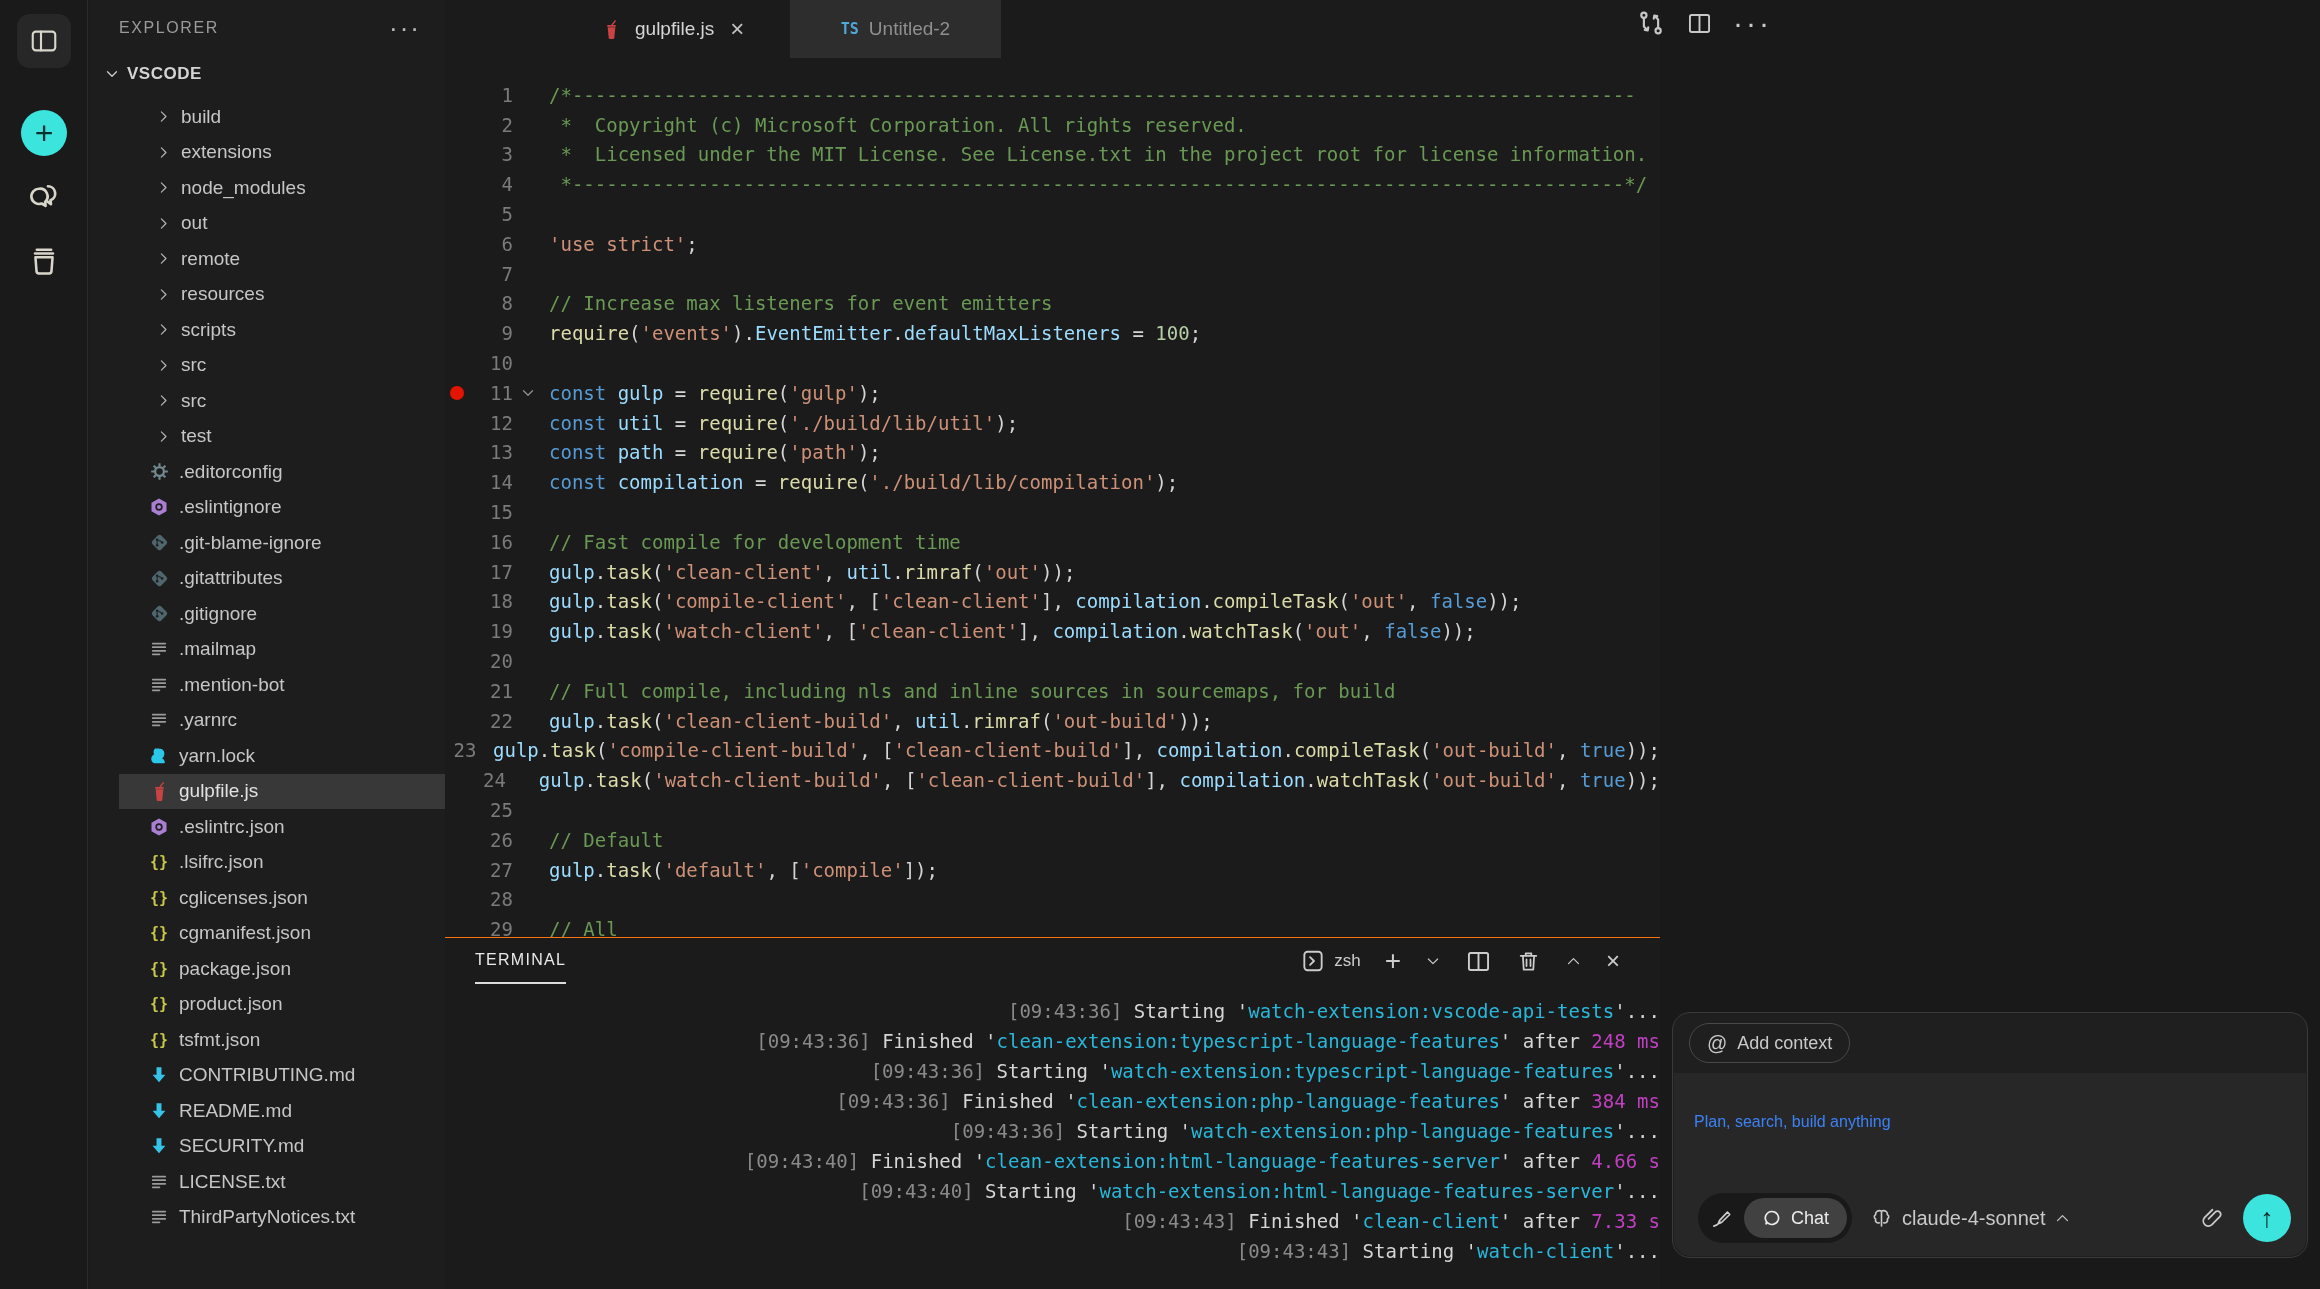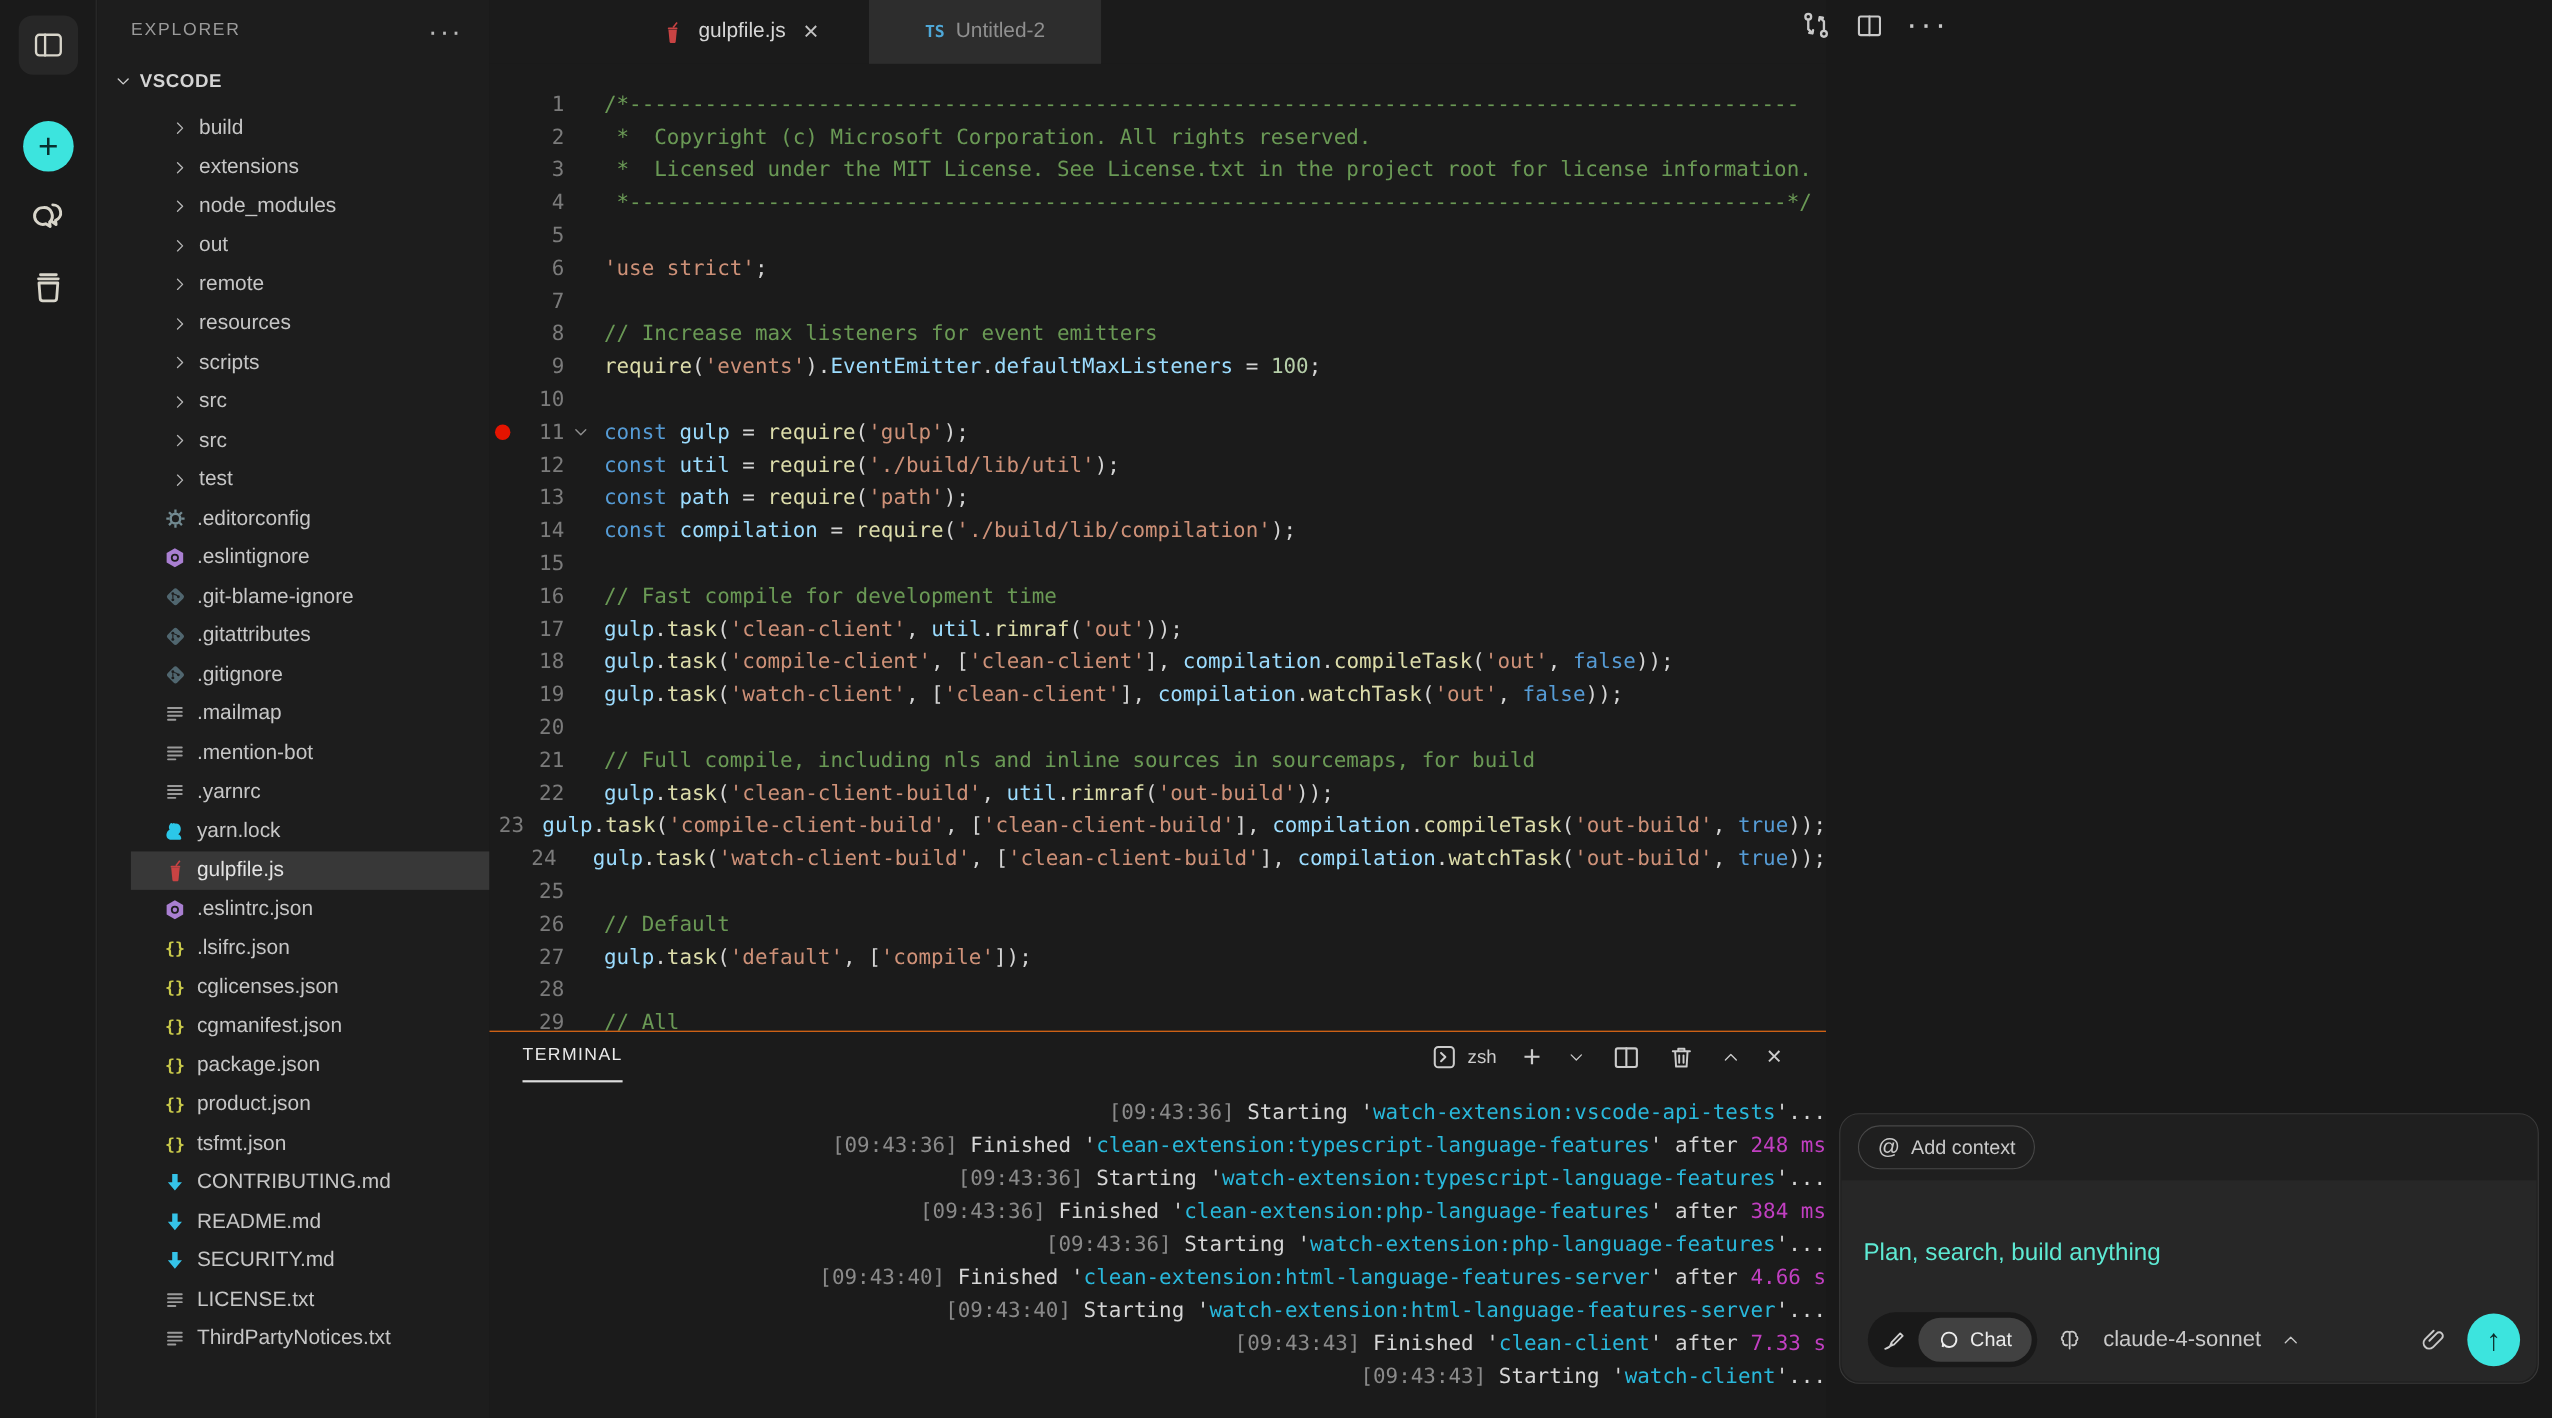--- a/index.html
+++ b/index.html
@@ -90,30 +90,30 @@
   
   .chatbox { position:absolute; left:12px; bottom:31px; width:636px; height:246px;
     background:#1f1f1f; border:1px solid #3a3a3a; border-radius:18px; }
   .chat-top { height:60px; display:flex; align-items:center; padding:0 16px; }
   .ctx-pill { height:40px; border:1px solid #484848; border-radius:21px; display:flex;
     align-items:center; gap:10px; padding:0 17px; color:#c9c9c9; cursor:pointer; }
   .ctx-at { font-size:20px; }
   .ctx-label { font-size:18px; }
   .chat-body { position:absolute; left:1px; right:1px; top:60px; bottom:1px;
     background:#272727; border-radius:0 0 17px 17px; cursor:text; }
-  .chat-placeholder { position:absolute; left:20px; top:52px; font-size:22px; color:#5eead4; }
+  .chat-placeholder { position:absolute; left:20px; top:40px; font-size:16px; color:#3b82f6; }
   .chat-controls { position:absolute; left:24px; right:15px; bottom:13px; display:flex;
     align-items:center; gap:18px; }
   .mode-toggle { height:50px; background:#191919; border-radius:25px; display:flex;
     align-items:center; padding:0 5px 0 0; cursor:pointer; }
   .pen-slot { width:46px; display:flex; justify-content:center; color:#d0d0d0; }
   .chat-pill { height:40px; background:#414141; border-radius:20px; display:flex; align-items:center;
     gap:9px; padding:0 18px; color:#ececec; }
   .chat-pill-label { font-size:18px; }
-  .model-sel { display:flex; align-items:center; gap:19px; color:#c9c9c9; cursor:pointer; }
+  .model-sel { display:flex; align-items:center; gap:9px; color:#c9c9c9; cursor:pointer; }
   .model-label { font-size:20px; }
   .spacer { flex:1; }
   .clip-btn { color:#c9c9c9; cursor:pointer; }
   .send-btn { width:48px; height:48px; border-radius:50%; display:flex; align-items:center;
     justify-content:center; cursor:pointer; }
   .send-arrow { font-size:27px; color:#0c2a29; font-weight:700; }
 </style>
 </head>
 <body>
 

